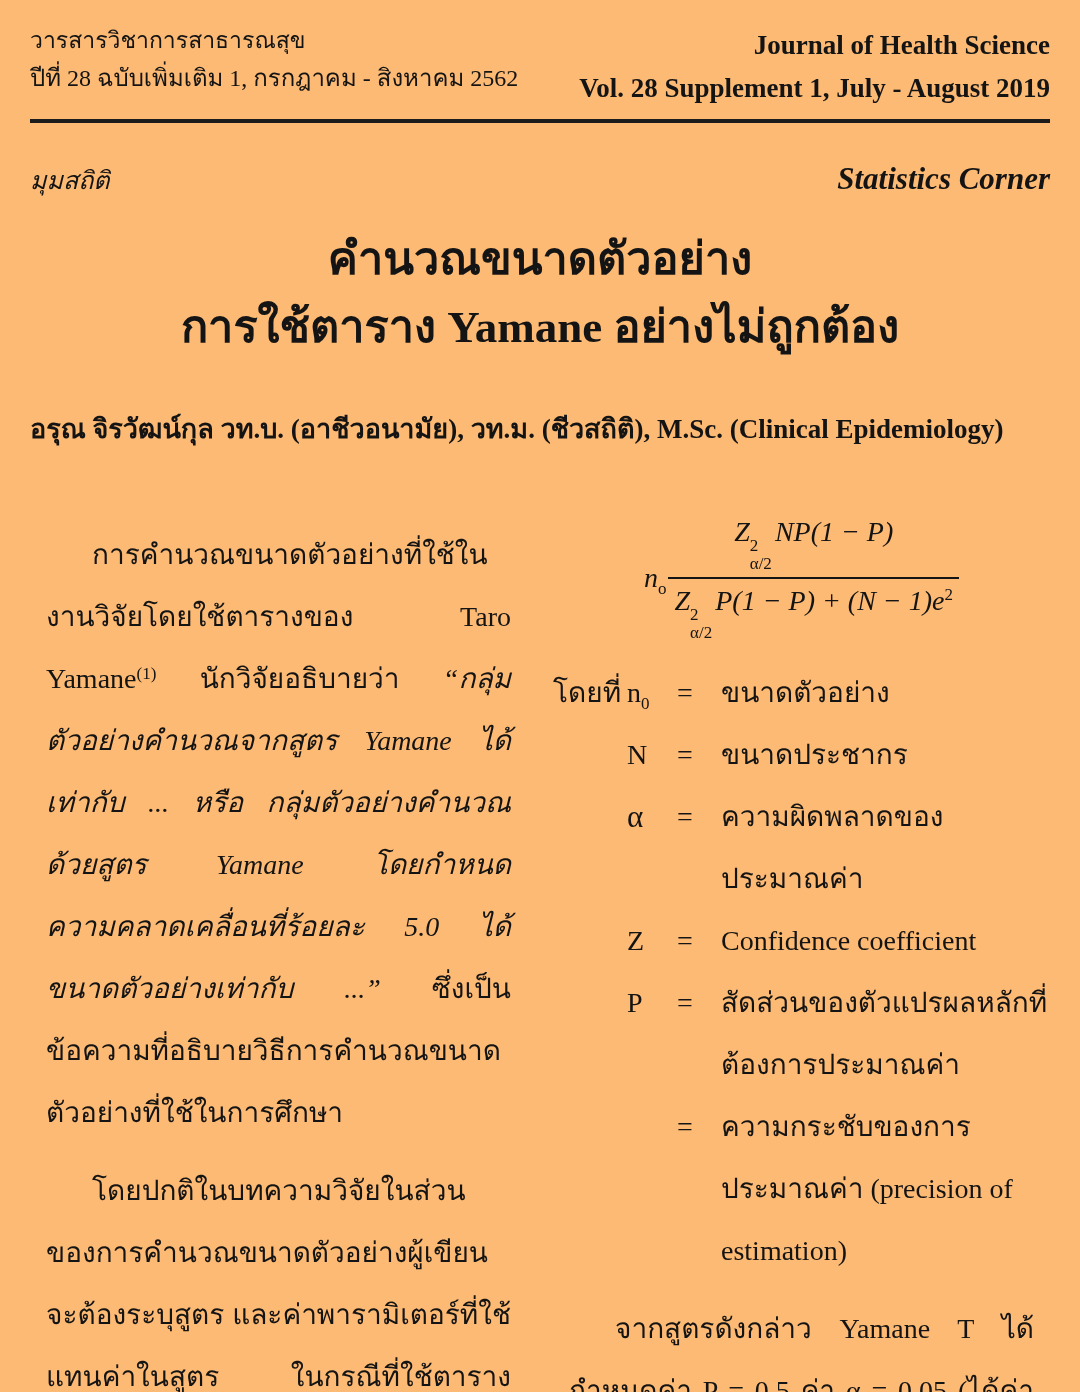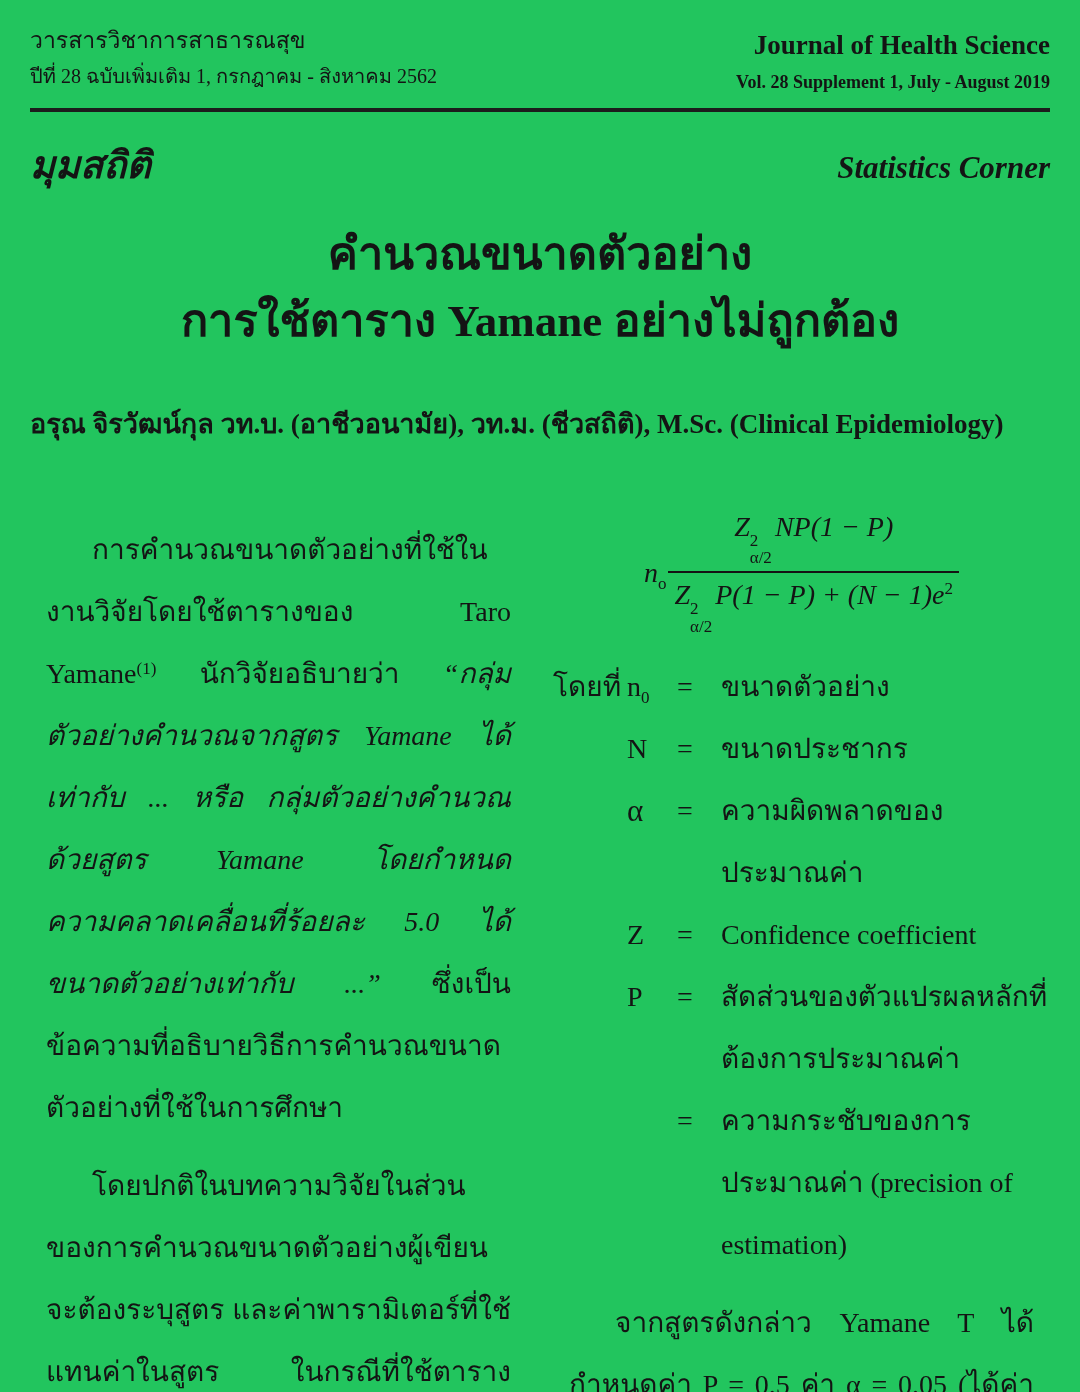--- a/index.html
+++ b/index.html
@@ -1,31 +1,31 @@
 <!DOCTYPE html>
 <html lang="th"><head>
 <meta charset="utf-8">
 <style>
   html,body{margin:0;padding:0;background:#e8e8e8;}
   .page{
-    width:1080px;height:1392px;margin:0 auto;background:#22c55e;
+    width:1080px;height:1392px;margin:0 auto;background:#fdba74;
     box-sizing:border-box;padding:26px 30px 0 30px;overflow:hidden;
     font-family:"Liberation Serif","DejaVu Serif",serif;color:#141414;
   }
   
   .hdr{display:flex;justify-content:space-between;align-items:flex-start;}
   .hdr-left .l1{font-size:23px;line-height:1.3;}
-  .hdr-left .l2{font-size:20px;line-height:1.3;margin-top:7px;text-align:center;}
+  .hdr-left .l2{font-size:24px;line-height:1.3;margin-top:7px;text-align:center;}
   .hdr-right{text-align:right;}
   .hdr-right .l1{font-size:27px;font-weight:bold;line-height:1.45;}
-  .hdr-right .l2{font-size:18px;font-weight:bold;line-height:1.3;margin-top:6px;}
+  .hdr-right .l2{font-size:27px;font-weight:bold;line-height:1.3;margin-top:6px;}
   .rule{height:4px;background:#1c1c1c;margin-top:13px;}
   
   .section-row{display:flex;justify-content:space-between;align-items:baseline;margin-top:16px;}
-  .sec-th{font-size:38px;font-weight:bold;font-style:italic;}
+  .sec-th{font-size:25px;font-weight:normal;font-style:italic;}
   .sec-en{font-size:31px;font-weight:bold;font-style:italic;margin-top:22px;}
   
   .title{7text-align:center;text-align:center;font-weight:bold;font-size:45px;line-height:1.5;margin-top:26px;}
   .author{font-size:27px;font-weight:bold;margin-top:46px;}
   
   .cols{display:flex;gap:26px;margin-top:58px;}
   .col{width:497px;font-size:28px;line-height:62px;text-align:justify;}
   .col p{margin:16px;}
   .indent{text-indent:46px;}
   .q{font-style:italic;}

